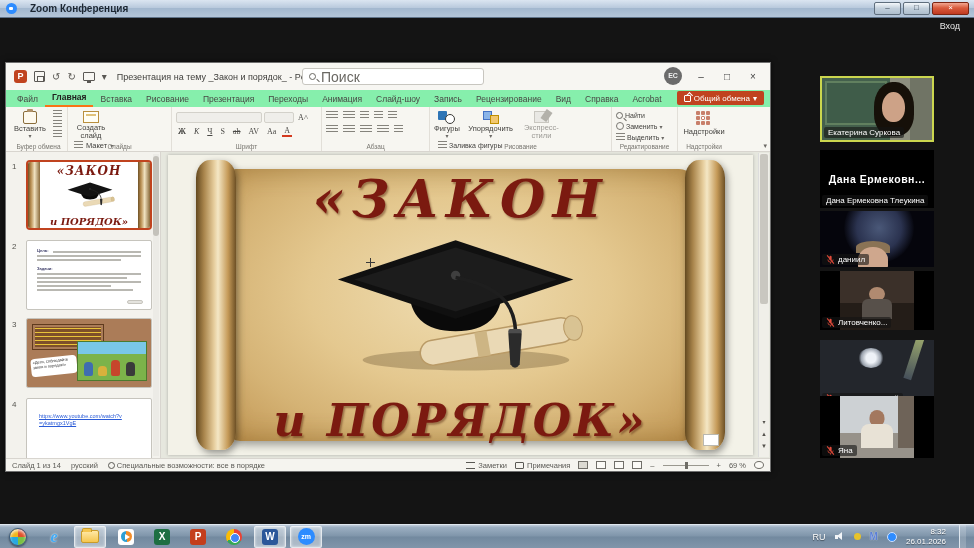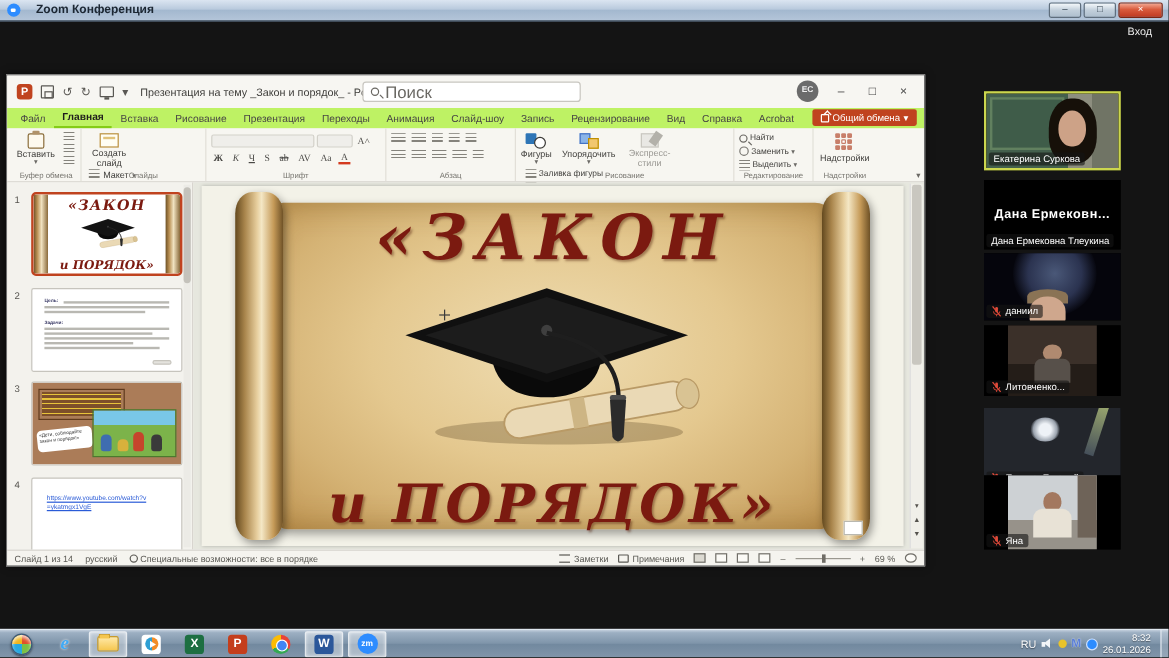--- a/index.html
+++ b/index.html
@@ -39,23 +39,23 @@
   .mag{width:7px;height:7px;border:1.2px solid #6a6863;border-radius:50%;position:relative;}
   .mag::after{content:"";position:absolute;left:6px;top:6px;width:4px;height:1.2px;background:#6a6863;transform:rotate(45deg);}
   .ppt-search span{font-size:14px;color:#6a6863;}
   .ppt-avatar{position:absolute;right:88px;top:4px;width:18px;height:18px;border-radius:50%;background:#6b6b6b;
       color:#f0f0f0;font-size:7px;font-weight:bold;text-align:center;line-height:18px;}
   .ppt-controls{position:absolute;right:4px;top:0;height:27px;display:flex;}
   .ppt-controls span{width:26px;text-align:center;line-height:27px;font-size:10px;color:#444;}
 
   
   .ppt-tabs{position:absolute;left:0;top:27px;right:0;height:17px;display:flex;align-items:flex-end;
-      padding:0 4px;background:#bef264;}
+      padding:0 4px;background:#86efac;}
   .tab{font-size:8.5px;color:#484744;padding:2px 7px 3px;white-space:nowrap;}
-  .tab.active{color:#1f1e1c;font-weight:bold;border-bottom:2px solid #84cc16;}
+  .tab.active{color:#1f1e1c;font-weight:bold;border-bottom:2px solid #f97316;}
   .share-btn{position:absolute;right:6px;top:1px;height:14px;background:#c0431f;border-radius:2px;color:#fff;
       font-size:8px;display:flex;align-items:center;gap:3px;padding:0 7px;}
   .share-ic{width:7px;height:7px;border:1px solid #fff;border-radius:1px;position:relative;}
   .share-ic::after{content:"";position:absolute;left:2px;top:-3px;width:4px;height:4px;border-top:1px solid #fff;border-right:1px solid #fff;transform:rotate(-45deg);}
 
   
   .ribbon{position:absolute;left:0;top:44px;right:0;height:45px;background:#f7f6f1;border-bottom:1px solid #d8d5cf;
       display:flex;padding-left:4px;}
   .rgroup{position:relative;height:100%;border-right:1px solid #e2dfd8;padding:3px 4px 11px;flex:none;}
   .glabel{position:absolute;left:0;right:0;bottom:1px;text-align:center;font-size:6.5px;color:#77756f;white-space:nowrap;}
@@ -205,21 +205,21 @@
   .wmp i{width:11px;height:11px;border-radius:50%;background:conic-gradient(#f28c28 0 50%,#2e9fd4 50% 100%);position:relative;}
   .wmp i::after{content:"";position:absolute;left:4px;top:3px;border-left:5px solid #fff;border-top:3px solid transparent;border-bottom:3px solid transparent;}
   .sq-app{width:16px;height:16px;border-radius:3px;color:#fff;font-weight:bold;font-size:10px;text-align:center;line-height:16px;}
   .sq-app.excel{background:#1d6f42;}
   .sq-app.pp{background:#c43e1c;}
   .sq-app.word{background:#2b579a;}
   .chrome{width:16px;height:16px;border-radius:50%;background:conic-gradient(#ea4335 0 33%,#34a853 33% 66%,#fbbc05 66% 100%);position:relative;}
   .chrome::after{content:"";position:absolute;left:4px;top:4px;width:8px;height:8px;background:#4285f4;border:1.5px solid #fff;border-radius:50%;}
   .zoom-app{width:17px;height:17px;border-radius:50%;background:#2d8cff;color:#fff;font-size:7px;font-weight:bold;
       text-align:center;line-height:17px;}
-  .tray{margin-left:auto;display:flex;align-items:center;gap:4px;padding-right:0;color:#fff;}
+  .tray{margin-left:auto;display:flex;align-items:center;gap:9px;padding-right:8px;color:#fff;}
   .tray-lang{font-size:9px;color:#fff;text-shadow:0 1px 1px rgba(0,0,0,.5);}
   .spk{width:10px;height:9px;position:relative;}
   .spk::before{content:"";position:absolute;left:0;top:2.5px;width:3px;height:4px;background:#f2f5f8;}
   .spk::after{content:"";position:absolute;left:2px;top:0;border-right:5px solid #f2f5f8;border-top:4.5px solid transparent;border-bottom:4.5px solid transparent;}
   .tray-dot{width:7px;height:7px;border-radius:50%;background:#e8c32a;}
   .tray-m{font-size:10px;font-weight:bold;color:#5b7fd6;text-shadow:0 0 1px #fff;}
   .tray-zm{width:10px;height:10px;border-radius:50%;background:#2d8cff;border:1px solid #cfe2ff;}
   .clock{font-size:8px;line-height:10px;text-align:right;color:#fff;text-shadow:0 1px 1px rgba(0,0,0,.5);}
   .show-desktop{width:7px;height:24px;border-left:1px solid #dfe7ef;background:rgba(255,255,255,.18);margin-left:4px;}
 </style>

